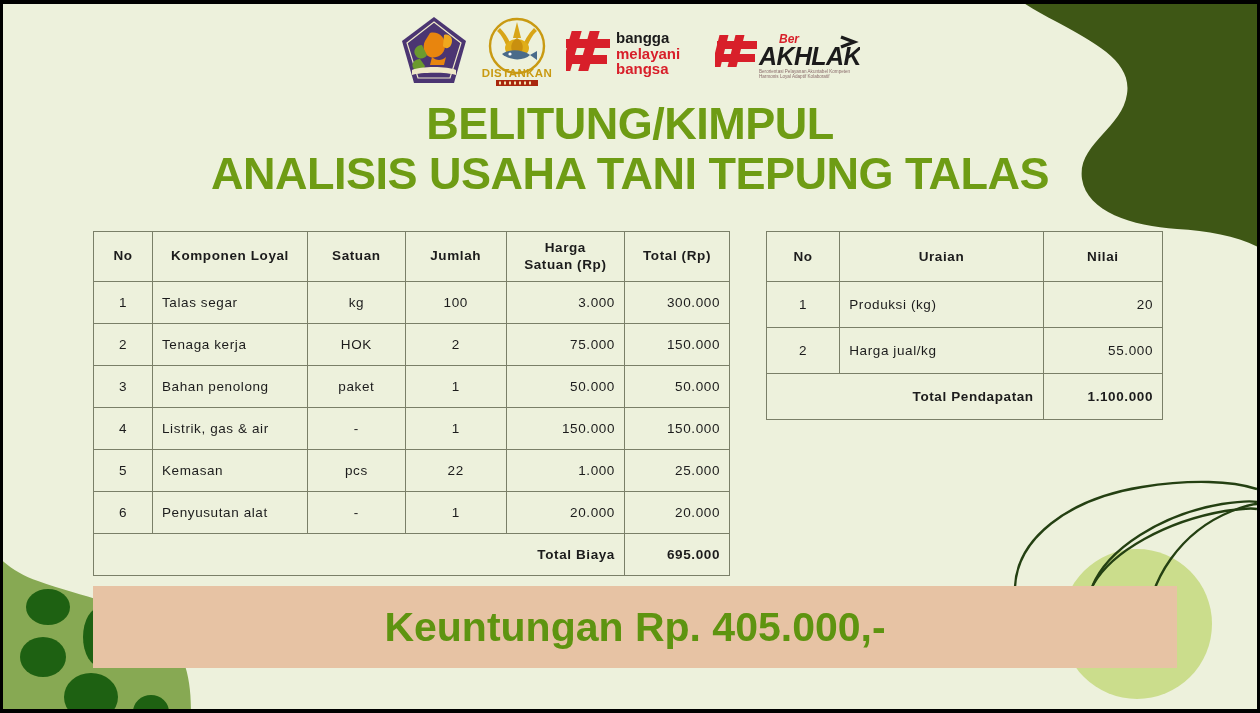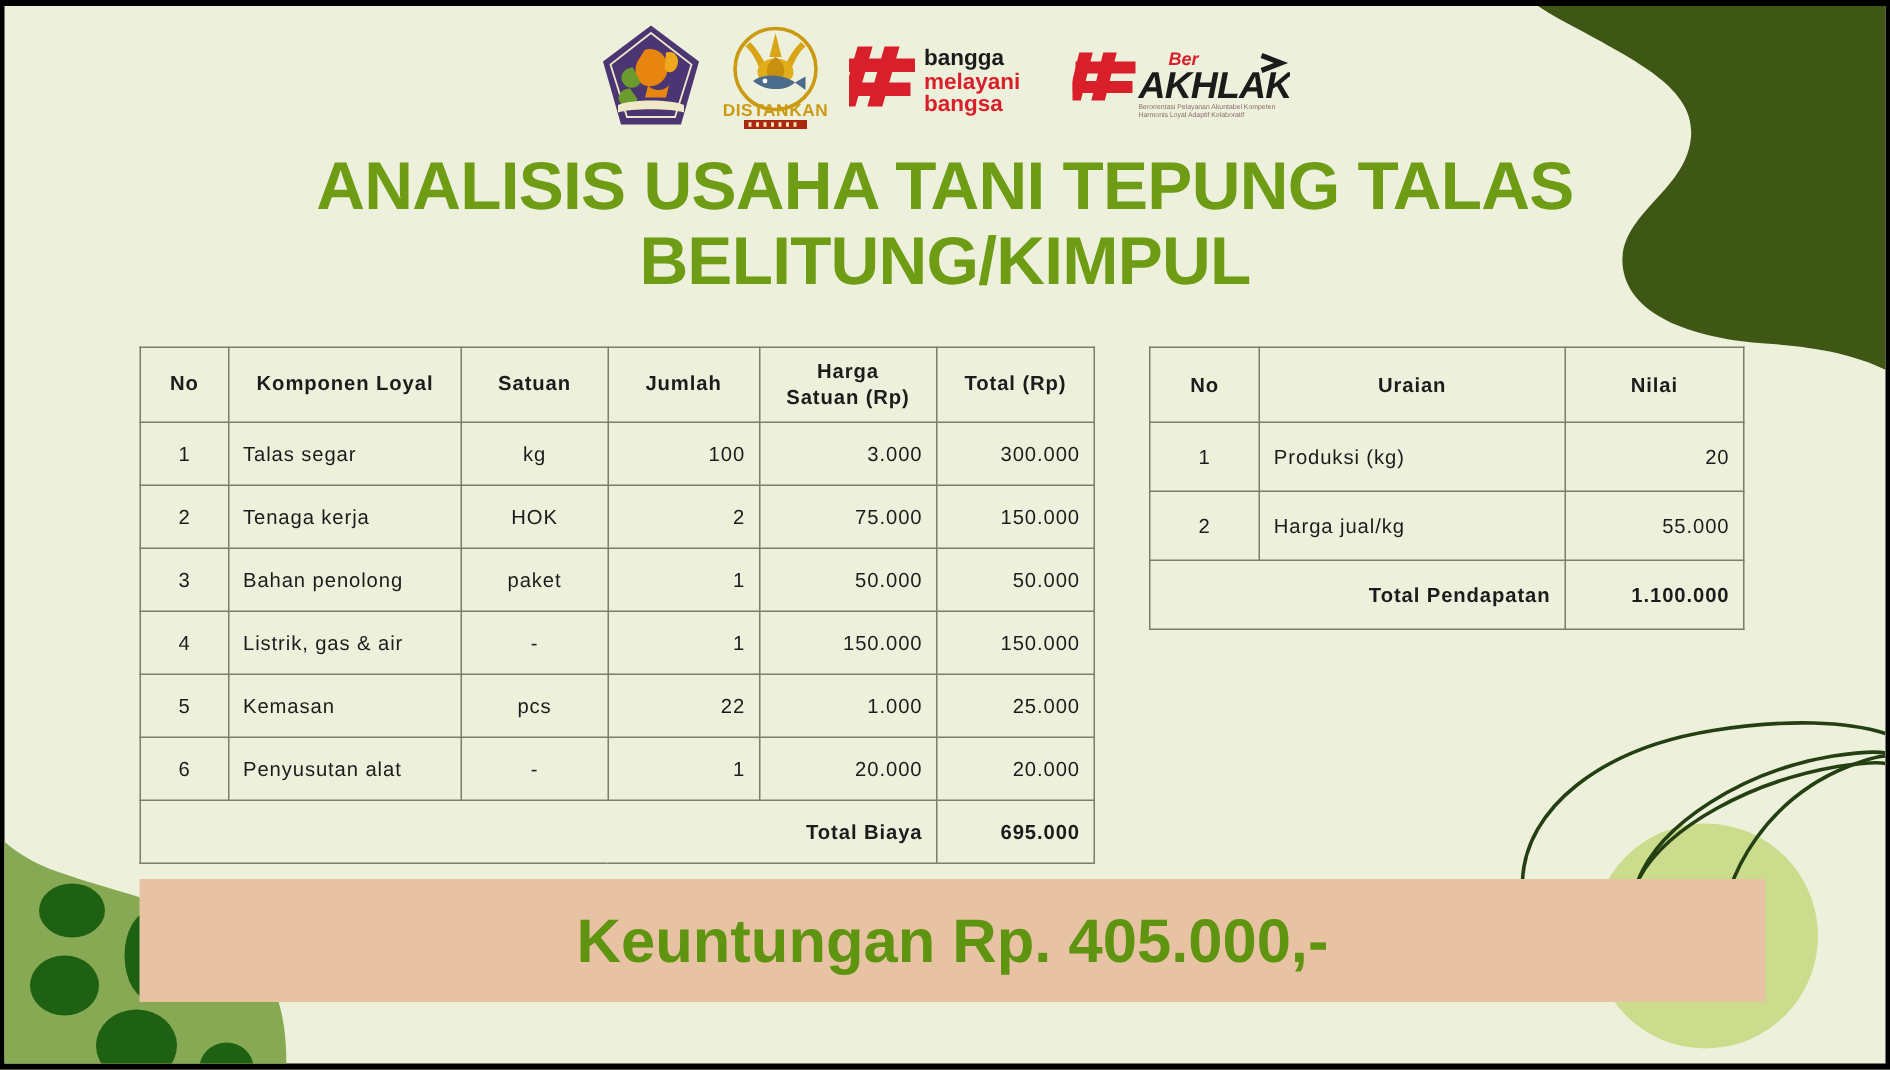--- a/index.html
+++ b/index.html
@@ -59,21 +59,21 @@
 
   #cost-table{
     position:absolute;left:90px;top:227px;
     width:637px;
   }
   #cost-table th{height:49px;font-weight:bold;text-align:center;line-height:1.25;}
   #cost-table td{height:41px;}
   .c-no{width:52px;text-align:center;}
   .c-komp{width:170px;text-align:left;}
   .c-satuan{width:96px;text-align:center;}
-  .c-jumlah{width:100px;text-align:right;}
+  .c-jumlah{width:100px;text-align:center;}
   .c-harga{width:126px;text-align:right;}
   .c-total{width:105px;text-align:right;}
   .totalrow td{height:43px;font-weight:bold;}
   .totalrow .lbl{text-align:right;}
   .totalrow .val{text-align:right;}
 
   #income-table{
     position:absolute;left:763px;top:227px;
     width:397px;
   }
@@ -199,22 +199,22 @@
         <text x="44" y="44" font-family="Liberation Sans, sans-serif" font-size="25" font-weight="bold" font-style="italic" fill="#1B1B1B" letter-spacing="-0.6">AKHLAK</text>
         <path d="M126,16 L139,21 L126,26" fill="none" stroke="#1B1B1B" stroke-width="3.4"></path>
         <text x="44" y="51.5" font-family="Liberation Sans, sans-serif" font-size="4.6" fill="#8a6b6b">Berorientasi Pelayanan Akuntabel Kompeten</text>
         <text x="44" y="57" font-family="Liberation Sans, sans-serif" font-size="4.6" fill="#8a6b6b">Harmonis Loyal Adaptif Kolaboratif</text>
       </svg>
     </div>
 
   </div>
 
   <div id="title">
+    <div>BELITUNG/KIMPUL</div>
     <div>ANALISIS USAHA TANI TEPUNG TALAS</div>
-    <div>BELITUNG/KIMPUL</div>
   </div>
 
   <table id="cost-table">
     <thead>
       <tr>
         <th class="c-no">No</th>
         <th class="c-komp">Komponen Loyal</th>
         <th class="c-satuan">Satuan</th>
         <th class="c-jumlah">Jumlah</th>
         <th class="c-harga" style="text-align:center">

